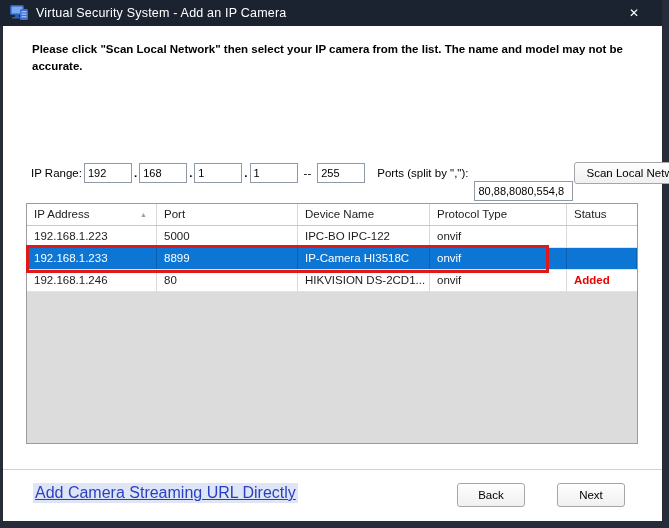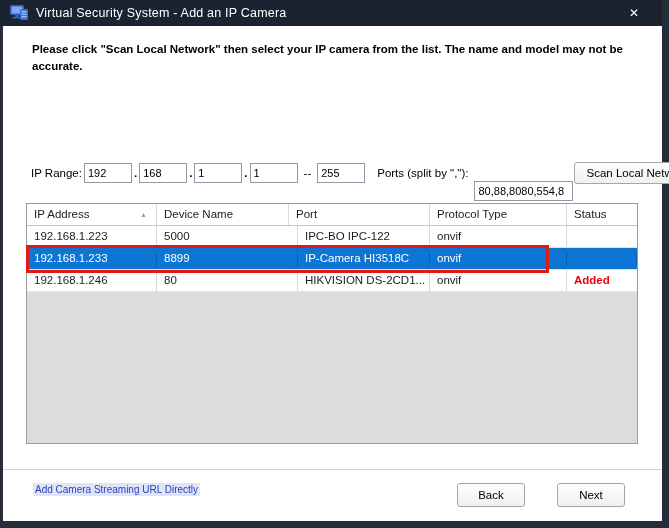--- a/index.html
+++ b/index.html
@@ -65,35 +65,35 @@
   }
   .t-row { display:flex; height:22px; background:#ffffff; }
   .t-header { border-bottom:1px solid #c7c7c7; }
   .t-cell {
     padding:0 0 0 7px; line-height:21px; border-right:1px solid #d8d8d8;
     overflow:hidden; white-space:nowrap; position:relative;
   }
   .c0{width:130px;} .c1{width:141px;} .c2{width:132px;} .c3{width:137px;} .c4{width:70px; border-right:none;}
   .t-body-row { border-bottom:1px solid #e2e2e2; }
   .t-row.selected { background:#0d76d4; color:#ffffff; }
-  .t-row.selected .t-cell { border-right:1px solid rgba(0,0,0,0.18); border-bottom:none;border-radius:6px; }
+  .t-row.selected .t-cell { border-right:1px solid rgba(0,0,0,0.18); border-bottom:none; }
   .sort-icon { position:absolute; right:9px; top:0; font-size:7px; color:#9aa0a6; line-height:22px; }
   .status-added { color:#ee0000; font-weight:bold; }
 
   
   .highlight-rect {
     left:26px; top:245px; width:523px; height:28px;
     border:3px solid #e11818; pointer-events:none;
   }
 
   
   .footer-sep { left:3px; top:469px; width:659px; height:1px; background:#d2d2d2; }
   .stream-link {
-    left:33px; top:483px; font-size:10px; color:#2b3fc4;
-    background:#dde5f6; padding:1px 2px; cursor:pointer;
+    left:33px; top:483px; font-size:16px; color:#2b3fc4;
+    text-decoration:underline; background:#dde5f6; padding:1px 2px; cursor:pointer;
   }
   .nav-btn {
     top:483px; width:68px; height:24px;
     border:1px solid #a6a6a6; border-radius:3px;
     background:linear-gradient(#fefefe,#f0f0f0);
     font-family:inherit; font-size:11.5px; color:#000; cursor:pointer;
   }
   .back-btn { left:457px; }
   .next-btn { left:557px; }
 </style>
@@ -134,22 +134,22 @@
   <input class="ports-input" value="80,88,8080,554,8" style="">
   <button class="scan-btn">Scan Local Network</button>
 </div>
 
 <div class="abs device-table">
   <div class="t-row t-header">
     <div class="t-cell c0">
       <span>IP Address</span>
       <span class="sort-icon">▲</span>
     </div>
+    <div class="t-cell c1">Port</div>
     <div class="t-cell c2">Device Name</div>
-    <div class="t-cell c1">Port</div>
     <div class="t-cell c3">Protocol Type</div>
     <div class="t-cell c4">Status</div>
   </div>
 
   <div class="t-row t-body-row">
     <div class="t-cell c0">192.168.1.223</div>
     <div class="t-cell c1">5000</div>
     <div class="t-cell c2">IPC-BO IPC-122</div>
     <div class="t-cell c3">onvif</div>
     <div class="t-cell c4"></div>

